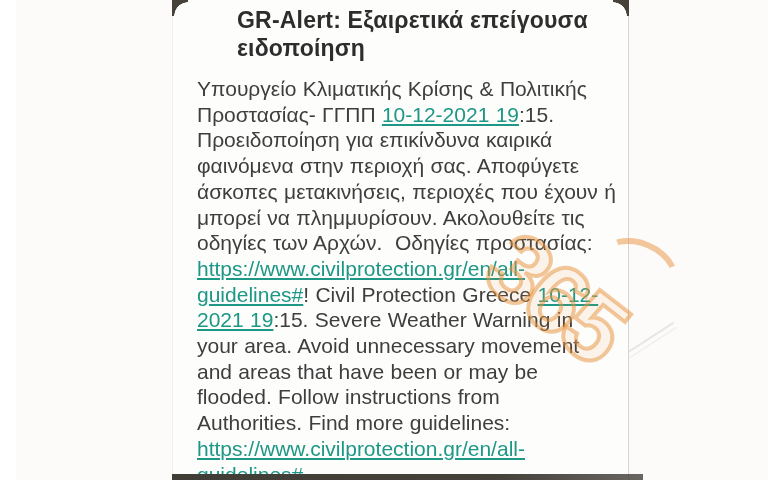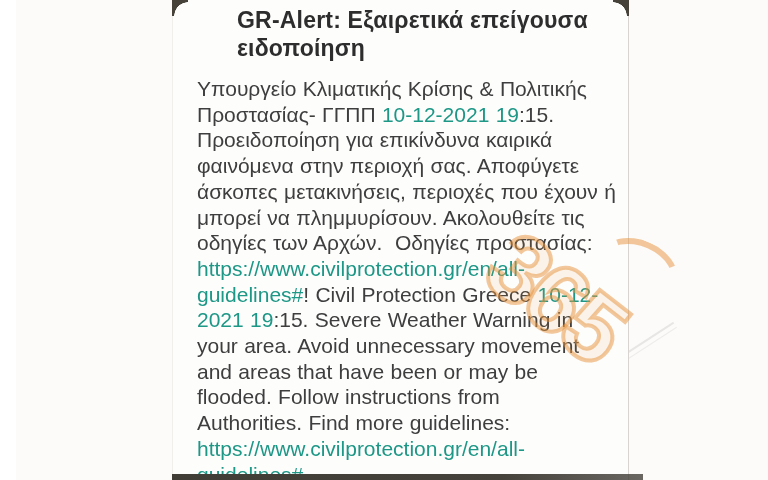--- a/index.html
+++ b/index.html
@@ -59,20 +59,21 @@
     margin: 14px 12px 0 24px;
     font-size: 21px;
     line-height: 25.7px;
     color: #3e3e3e;
     white-space: pre-wrap;
     word-spacing: 0.5px;
   }
 
   .lnk {
     color: var(--link, #1d9786);
+    text-decoration: underline;
     text-decoration-thickness: 2px;
     text-underline-offset: 2px;
     overflow-wrap: anywhere;
     cursor: pointer;
   }
 
   .bottom-bar {
     position: absolute;
     left: 156px;
     bottom: 0;

